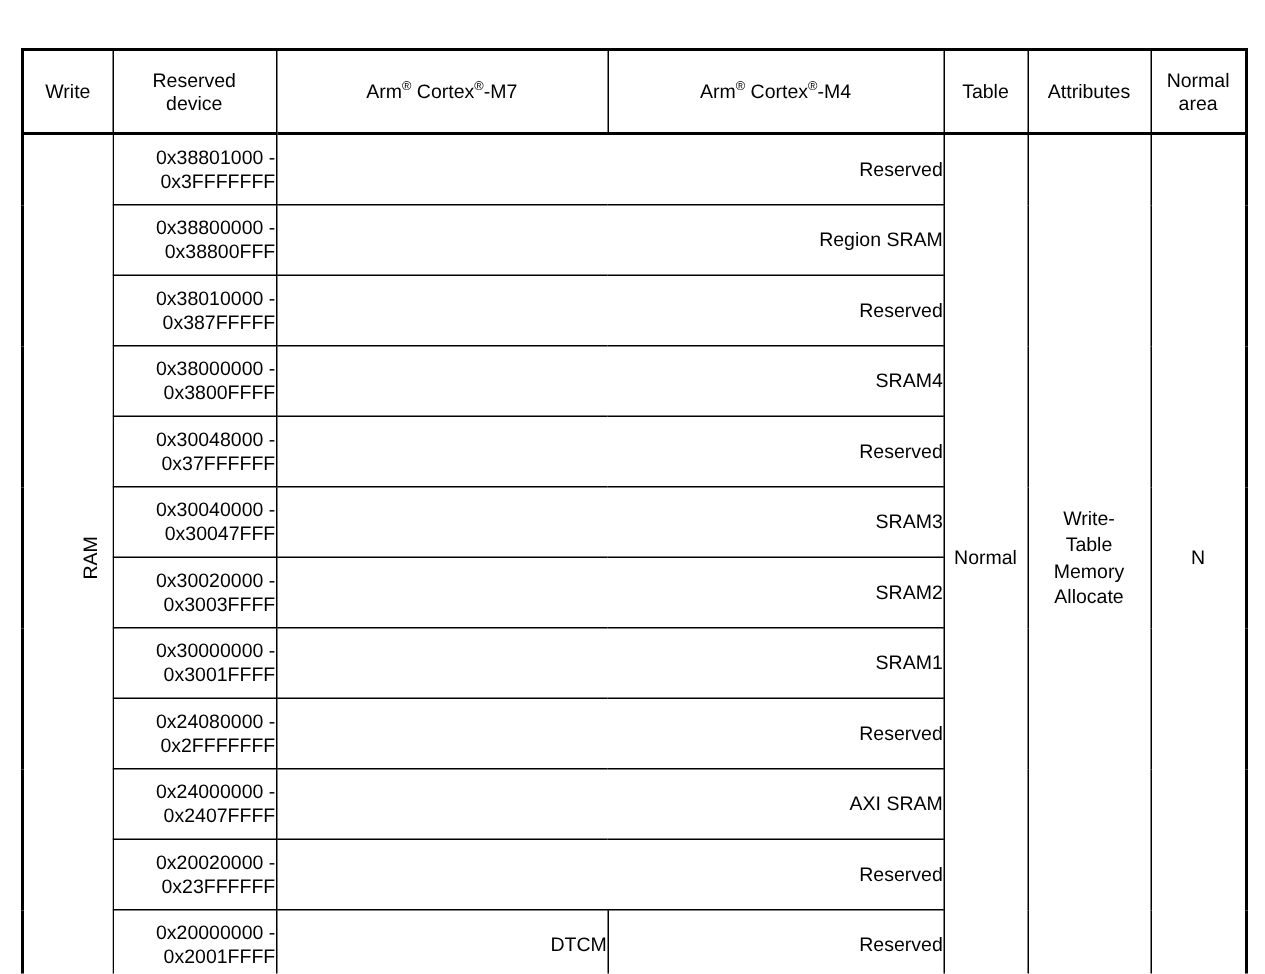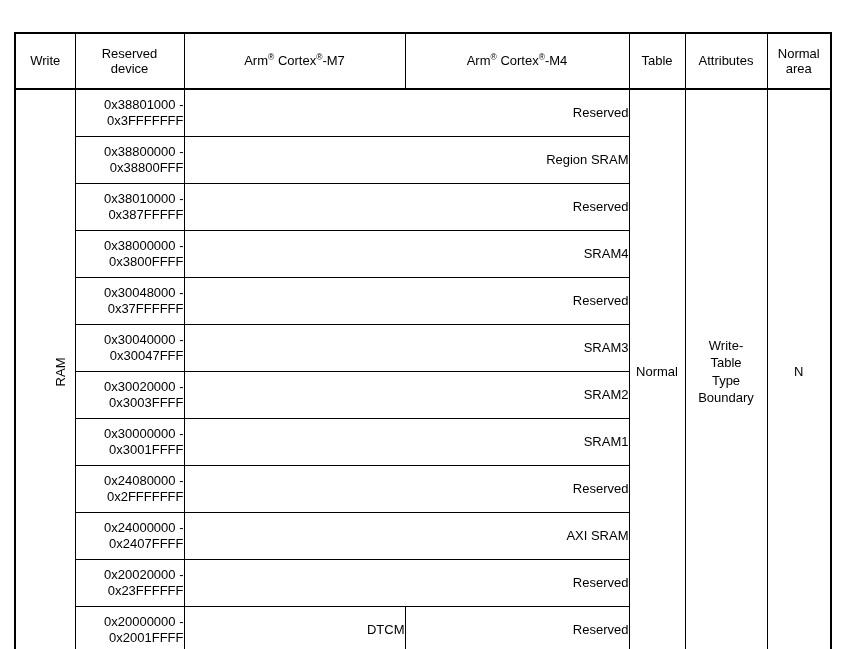--- a/index.html
+++ b/index.html
@@ -147,22 +147,22 @@
           </td>
           <td class="addr">
             <span class="line">0x38801000 -</span>
             <span class="line">0x3FFFFFFF</span>
           </td>
           <td colspan="2">Reserved</td>
           <td class="type" rowspan="12">Normal</td>
           <td class="attr" rowspan="12">
             <span class="line">Write-</span>
             <span class="line">Table</span>
-            <span class="line">Type</span>
-            <span class="line">Boundary</span>
+            <span class="line">Memory</span>
+            <span class="line">Allocate</span>
           </td>
           <td class="exec" rowspan="12">N</td>
         </tr>
 
         <tr>
           <td class="addr">
             <span class="line">0x38800000 -</span>
             <span class="line">0x38800FFF</span>
           </td>
           <td colspan="2">Region SRAM</td>

